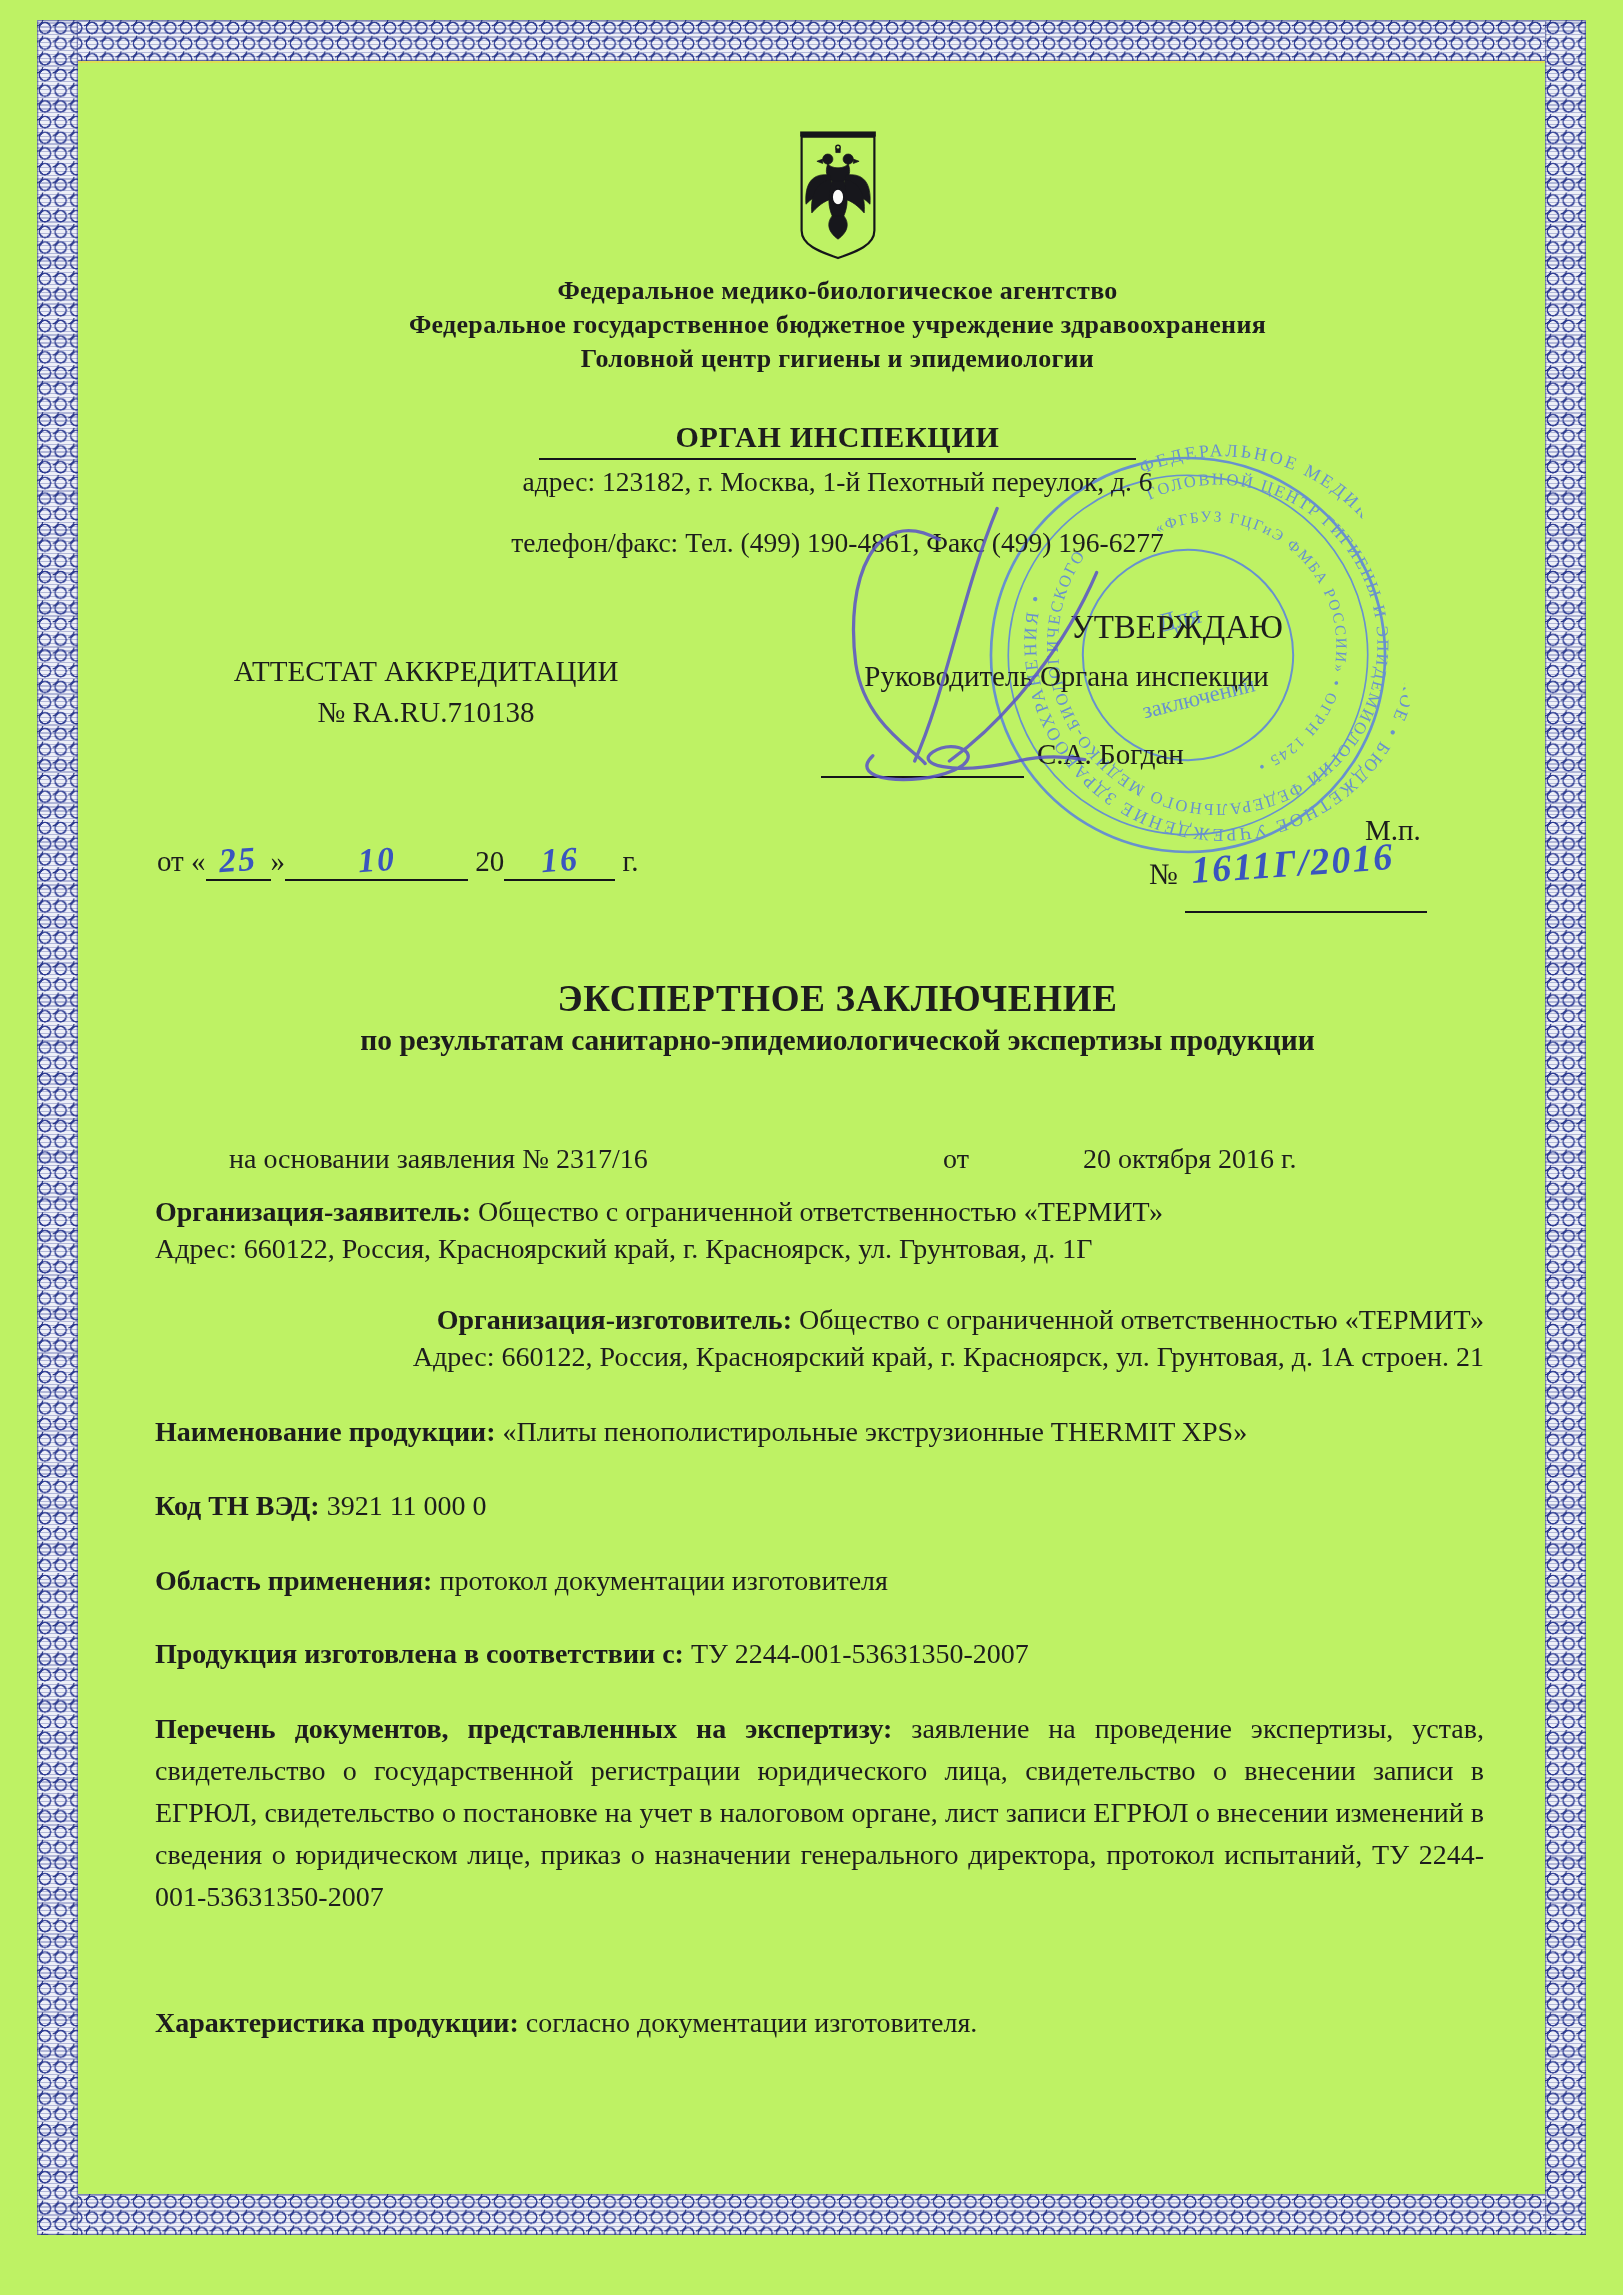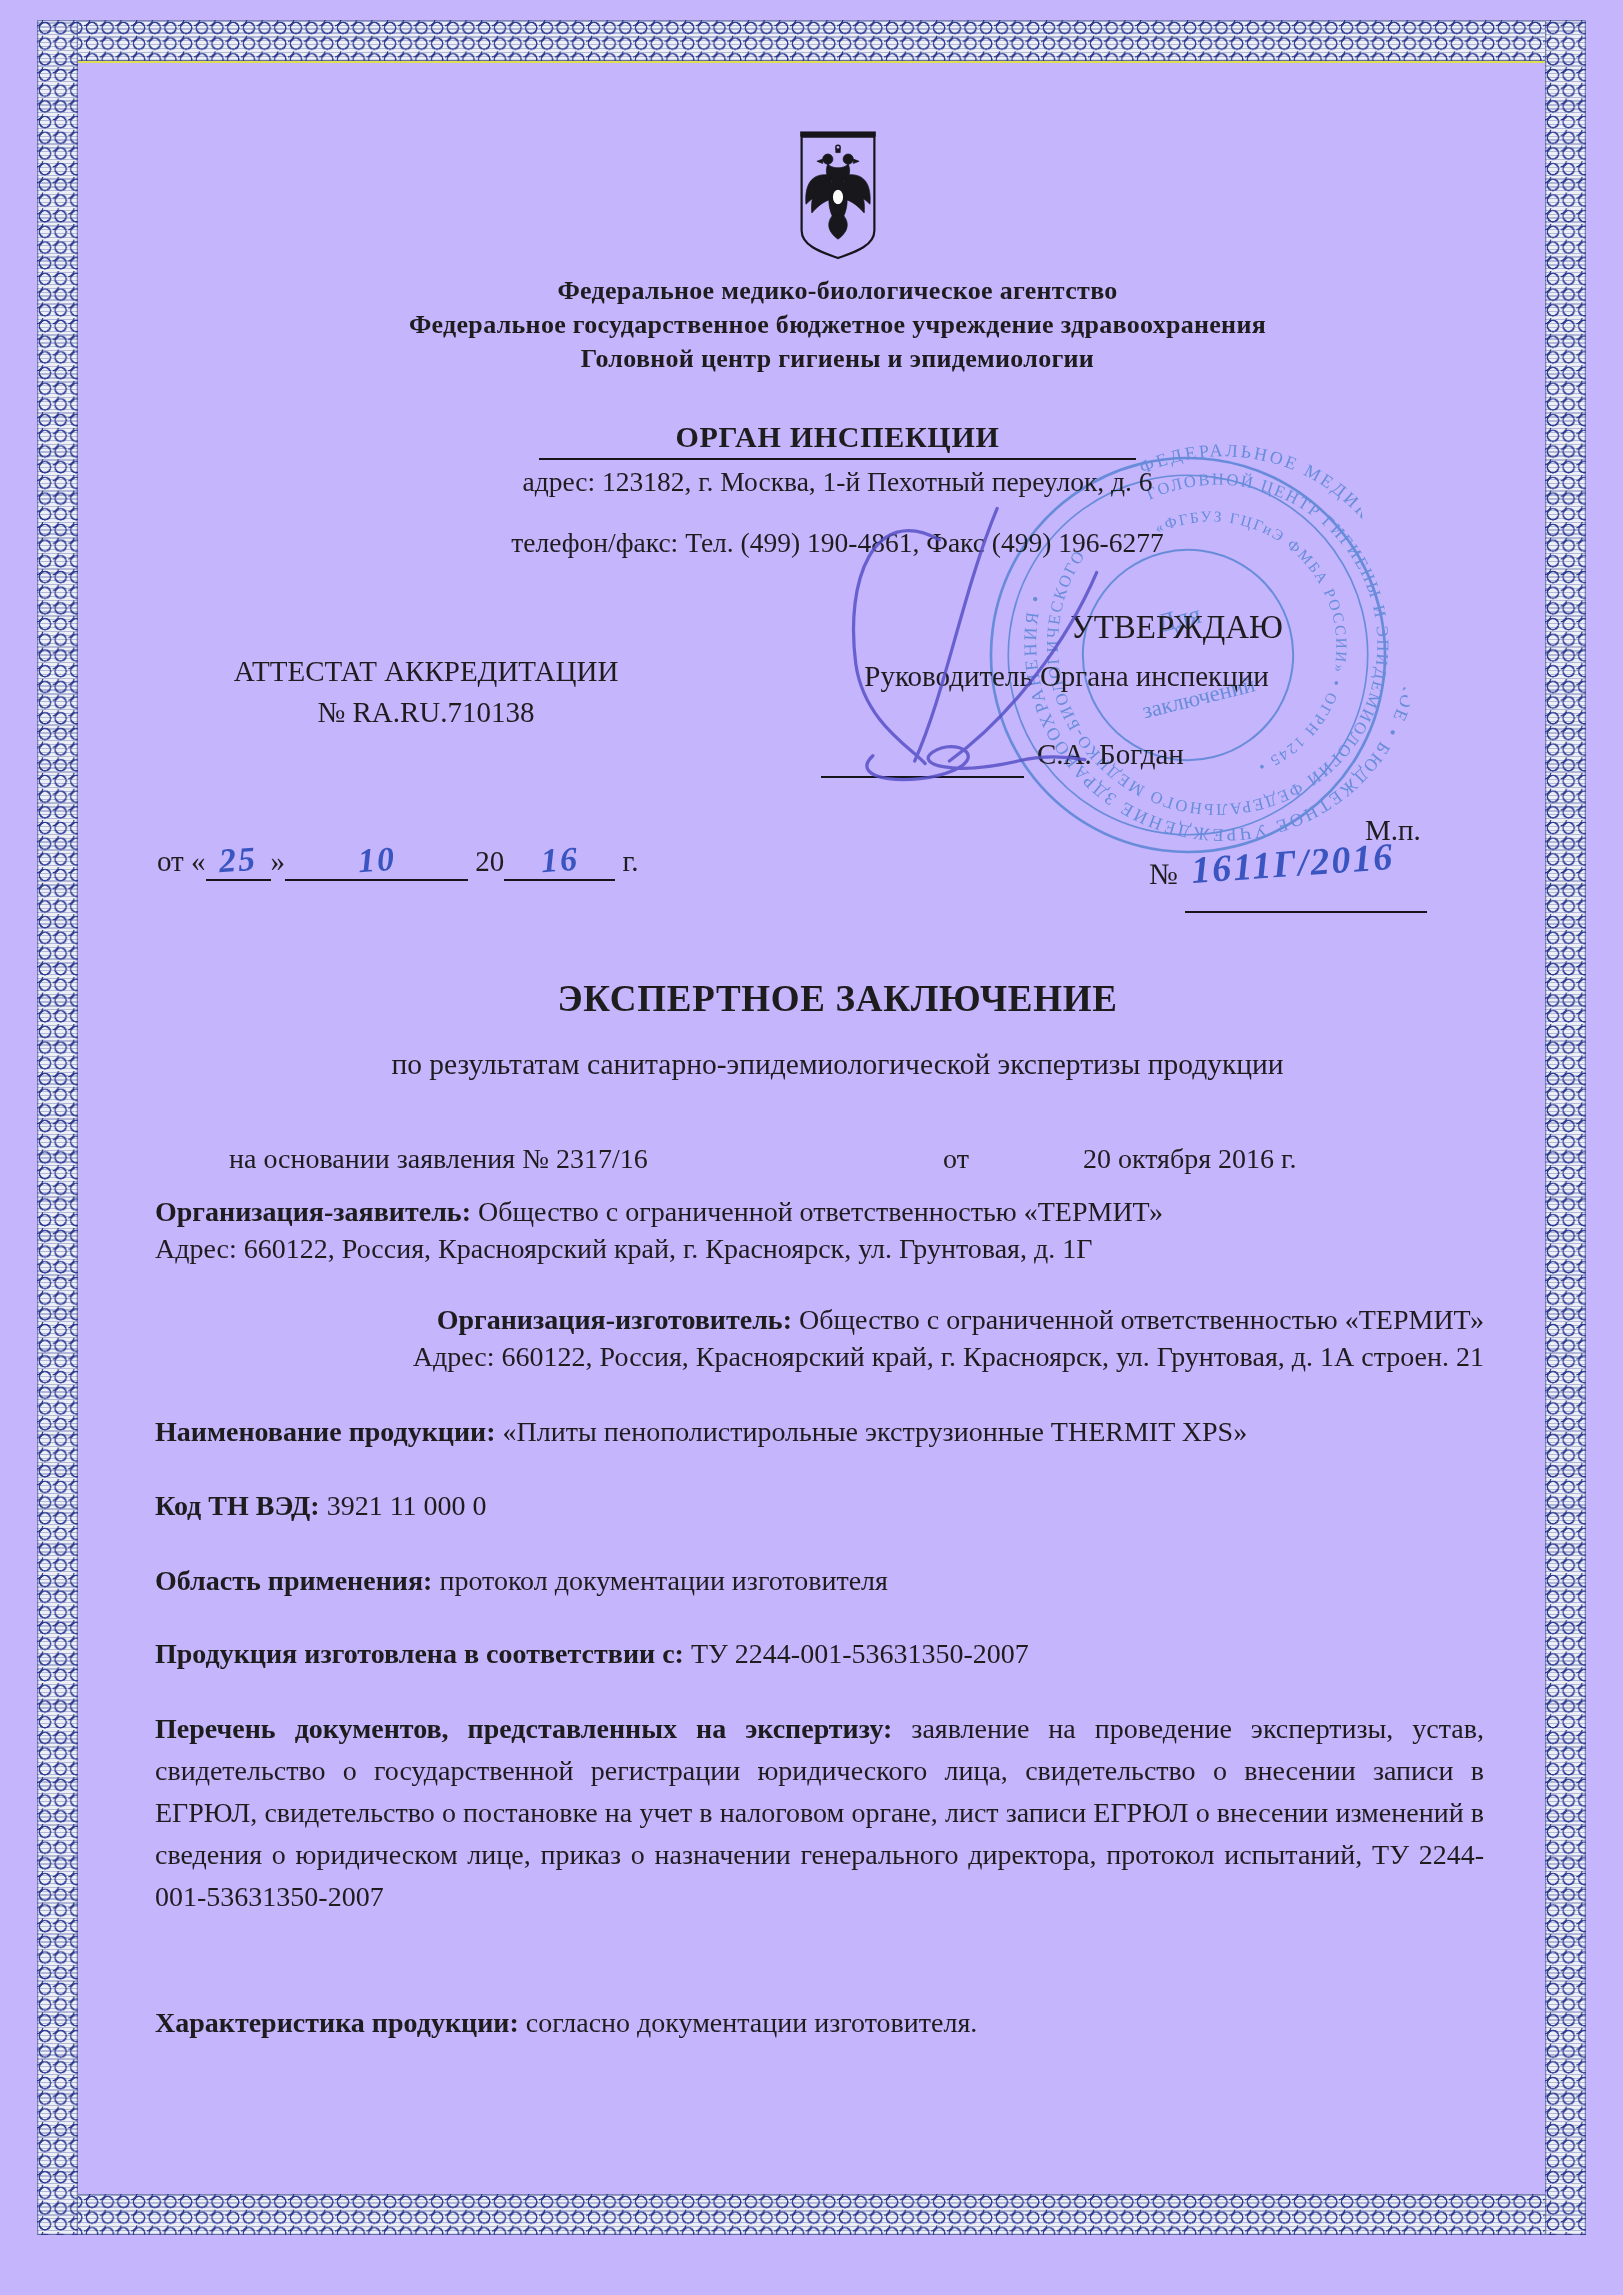--- a/index.html
+++ b/index.html
@@ -1,18 +1,18 @@
 <!DOCTYPE html>
 <html style="font-size:10.5px"><head>
 <meta charset="utf-8">
 <style>
   html,body{margin:0;padding:0;background:#e8e8e8;}
   .page{
     position:relative;width:1623px;height:2295px;margin:0 auto;
-    background:#c4b5fd;overflow:hidden;
+    background:#bef264;overflow:hidden;
     font-family:"Liberation Serif",serif;color:#1d1d1d;
   }
   
   .band{
     position:absolute;
     background-color:#eef0f8;
     background-image:
       radial-gradient(circle at 7.9px 7.9px, rgba(44,58,146,0) 4.6px, #2c3a92 4.9px, #2c3a92 6.2px, rgba(44,58,146,0) 6.5px),
       radial-gradient(circle at 0px 0px,  rgba(38,50,127,0) 4.6px, #26327f 4.9px, #26327f 6.2px, rgba(38,50,127,0) 6.5px),
       repeating-linear-gradient(0deg, rgba(40,52,140,.30) 0 1.3px, rgba(40,52,140,0) 1.3px 3.9px);
@@ -131,21 +131,21 @@
     <span>от «</span><span class="blank" style="width:65px;"><span class="hand">25</span></span><span>»</span><span class="blank" style="width:183px;"><span class="hand">10</span></span>
     <span>20</span><span class="blank" style="width:111px;"><span class="hand">16</span></span>
     <span>г.</span>
   </div>
 
   <div class="abs z3" style="left:1149px;top:857px;font-size:30px;">№</div>
   <div class="abs" style="left:1191px;top:841px;z-index:4;font-size:38px;letter-spacing:3.9px;"><span class="hand" style="font-size:38px;">1611Г/2016</span></div>
   <div class="abs z3" style="left:1185px;top:911px;width:242px;border-top:2px solid #15151a;"></div>
 
   <div class="centerwrap z3" style="top:977px;font-size:37px;font-weight:bold;letter-spacing:0.7px;">ЭКСПЕРТНОЕ ЗАКЛЮЧЕНИЕ</div>
-  <div class="centerwrap z3" style="top:1024px;font-size:29.5px;font-weight:normal;margin-top:24px;">по результатам санитарно-эпидемиологической экспертизы продукции</div>
+  <div class="centerwrap z3" style="top:1024px;font-size:29.5px;font-weight:bold;">по результатам санитарно-эпидемиологической экспертизы продукции</div>
 
   <div class="abs doc-text z3" style="left:229px;top:1140px;">на основании заявления № 2317/16</div>
   <div class="abs doc-text z3" style="left:943px;top:1140px;">от</div>
   <div class="abs doc-text z3" style="left:1083px;top:1140px;">20 октября 2016 г.</div>
 
   <div class="abs field z3" style="top:1193px;">
     <div class="fline"><b>Организация-заявитель:</b><span> Общество с ограниченной ответственностью «ТЕРМИТ»</span></div>
     <div class="fline">Адрес: 660122, Россия, Красноярский край, г. Красноярск, ул. Грунтовая, д. 1Г</div>
   </div>
 

